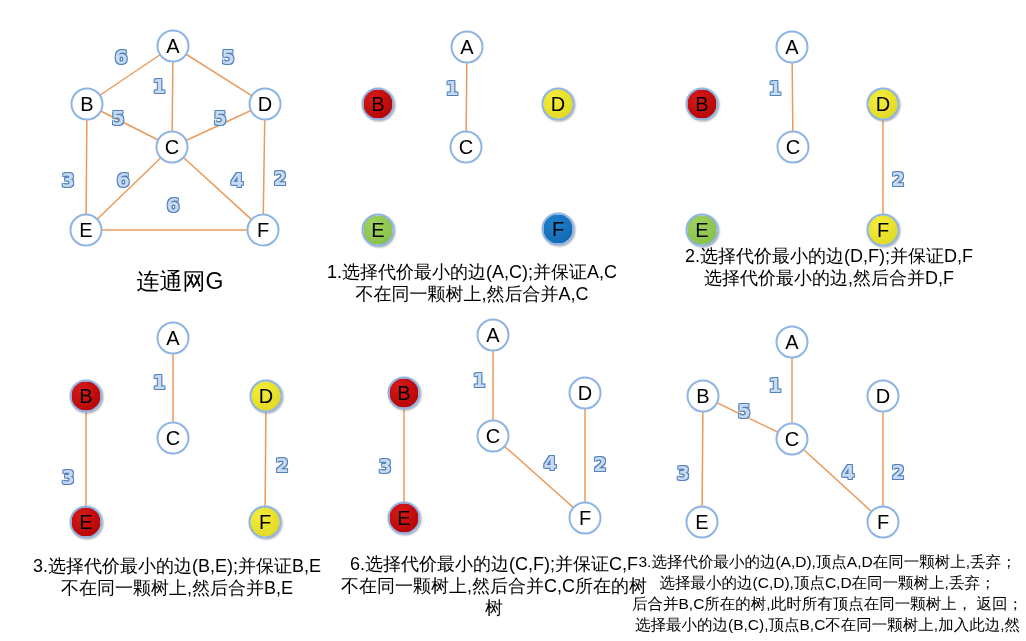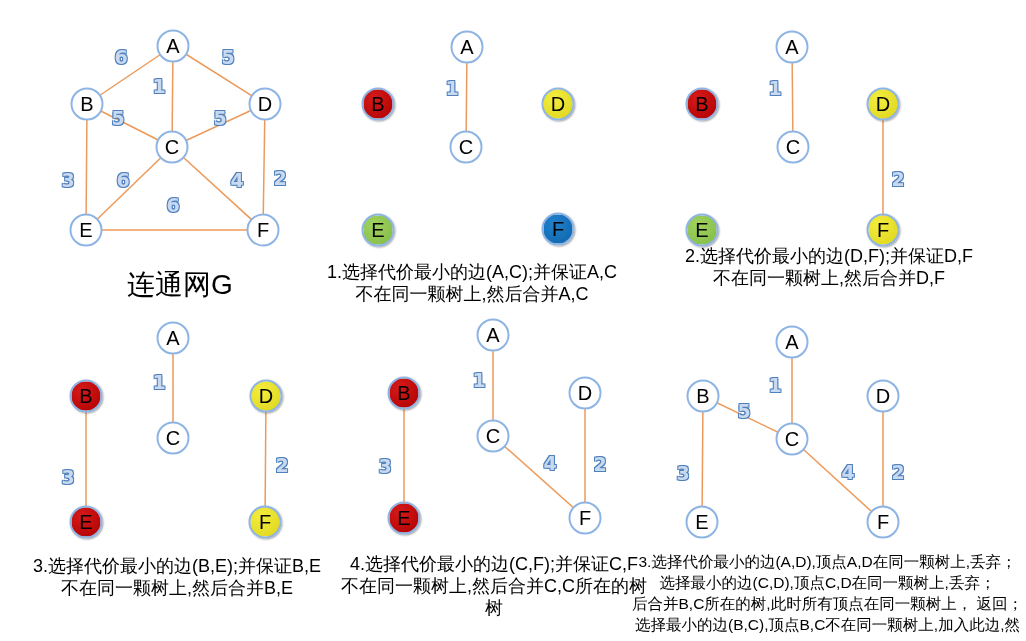--- a/index.html
+++ b/index.html
@@ -21,21 +21,21 @@
   .node.yellow { background:radial-gradient(circle at 35% 30%, #F4ED3E, #DCD41C); box-shadow:1px 1px 2px rgba(0,0,0,.35); }
   .node.green  { background:radial-gradient(circle at 35% 30%, #A0D260, #82BB44); box-shadow:1px 1px 2px rgba(0,0,0,.35); }
   .node.blue   { background:radial-gradient(circle at 35% 30%, #2181CD, #0E63A8); box-shadow:1px 1px 2px rgba(0,0,0,.35); }
   .w {
     position:absolute; transform:translate(-50%,-50%);
     font-family:"DejaVu Sans", sans-serif; font-weight:bold; font-size:19px;
     color:#C9D9EF;
     text-shadow:-1px -1px 0 #4F81BD, 1px -1px 0 #4F81BD, -1px 1px 0 #4F81BD, 1px 1px 0 #4F81BD;
   }
   .cap { position:absolute; color:#000; font-size:18px; line-height:22px;text-align:center; }
-  .cap-g { position:absolute; color:#000; font-size:28px; text-align:center; }
+  .cap-g { position:absolute; color:#000; font-size:23px; text-align:center; }
   .cap5 { font-size:15.5px; line-height:21px; }
 </style>
 </head>
 <body>
 
 <div class="canvas">
 
   <svg class="edges" width="1026" height="641">
     <g>
       <line x1="173" y1="46" x2="87" y2="104"></line>
@@ -111,21 +111,21 @@
   <div class="node" style="left:792px;top:47px">A</div>
   <div class="node red" style="left:702px;top:104px">B</div>
   <div class="node yellow" style="left:883px;top:104px">D</div>
   <div class="node" style="left:793px;top:147px">C</div>
   <div class="node green" style="left:702px;top:230px">E</div>
   <div class="node yellow" style="left:883px;top:230px">F</div>
   <span class="w" style="left:775px;top:88px">1</span>
   <span class="w" style="left:898px;top:179px">2</span>
   <div class="cap" style="left:633px;top:245px;width:392px">
     <div>2.选择代价最小的边(D,F);并保证D,F</div>
-    <div>不在同一颗树上,然后合并D,F</div>
+    <div>选择代价最小的边,然后合并D,F</div>
   </div>
 
   <div class="node" style="left:173px;top:338px">A</div>
   <div class="node red" style="left:86px;top:396px">B</div>
   <div class="node yellow" style="left:266px;top:396px">D</div>
   <div class="node" style="left:173px;top:438px">C</div>
   <div class="node red" style="left:86px;top:522px">E</div>
   <div class="node yellow" style="left:265px;top:522px">F</div>
   <span class="w" style="left:159px;top:382px">1</span>
   <span class="w" style="left:68px;top:477px">3</span>
@@ -139,21 +139,21 @@
   <div class="node red" style="left:404px;top:393px">B</div>
   <div class="node" style="left:585px;top:393px">D</div>
   <div class="node" style="left:493px;top:436px">C</div>
   <div class="node red" style="left:404px;top:518px">E</div>
   <div class="node" style="left:585px;top:518px">F</div>
   <span class="w" style="left:479px;top:380px">1</span>
   <span class="w" style="left:385px;top:466px">3</span>
   <span class="w" style="left:550px;top:463px">4</span>
   <span class="w" style="left:600px;top:464px">2</span>
   <div class="cap" style="left:333px;top:553px;width:322px">
-    <div>4.选择代价最小的边(C,F);并保证C,F</div>
+    <div>6.选择代价最小的边(C,F);并保证C,F</div>
     <div>不在同一颗树上,然后合并C,C所在的树</div>
     <div>树</div>
   </div>
 
   <div class="node" style="left:792px;top:342px">A</div>
   <div class="node" style="left:703px;top:396px">B</div>
   <div class="node" style="left:883px;top:396px">D</div>
   <div class="node" style="left:792px;top:439px">C</div>
   <div class="node" style="left:702px;top:522px">E</div>
   <div class="node" style="left:883px;top:522px">F</div>

